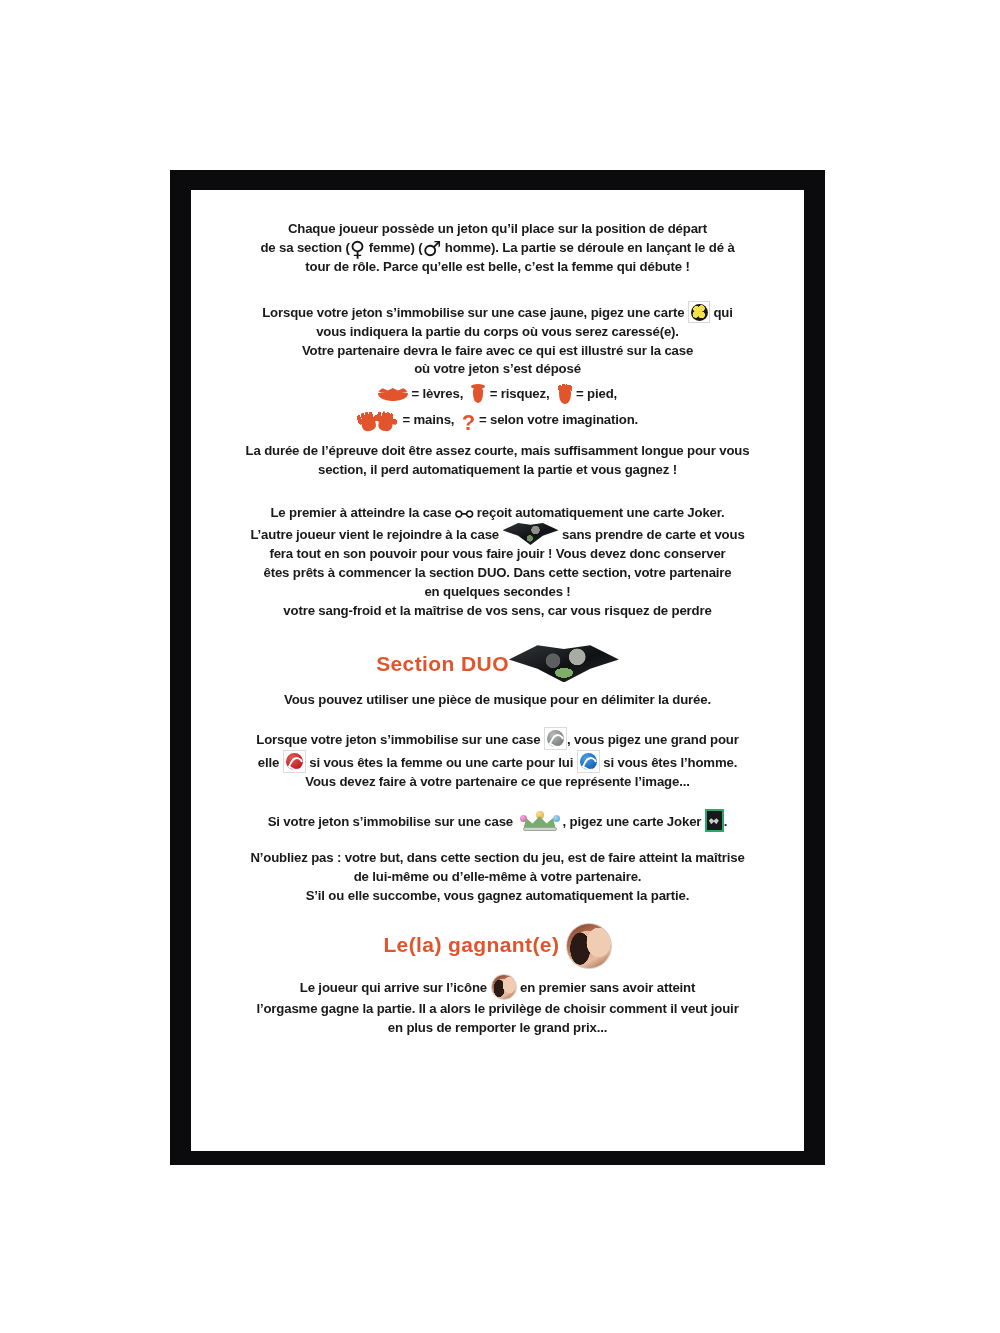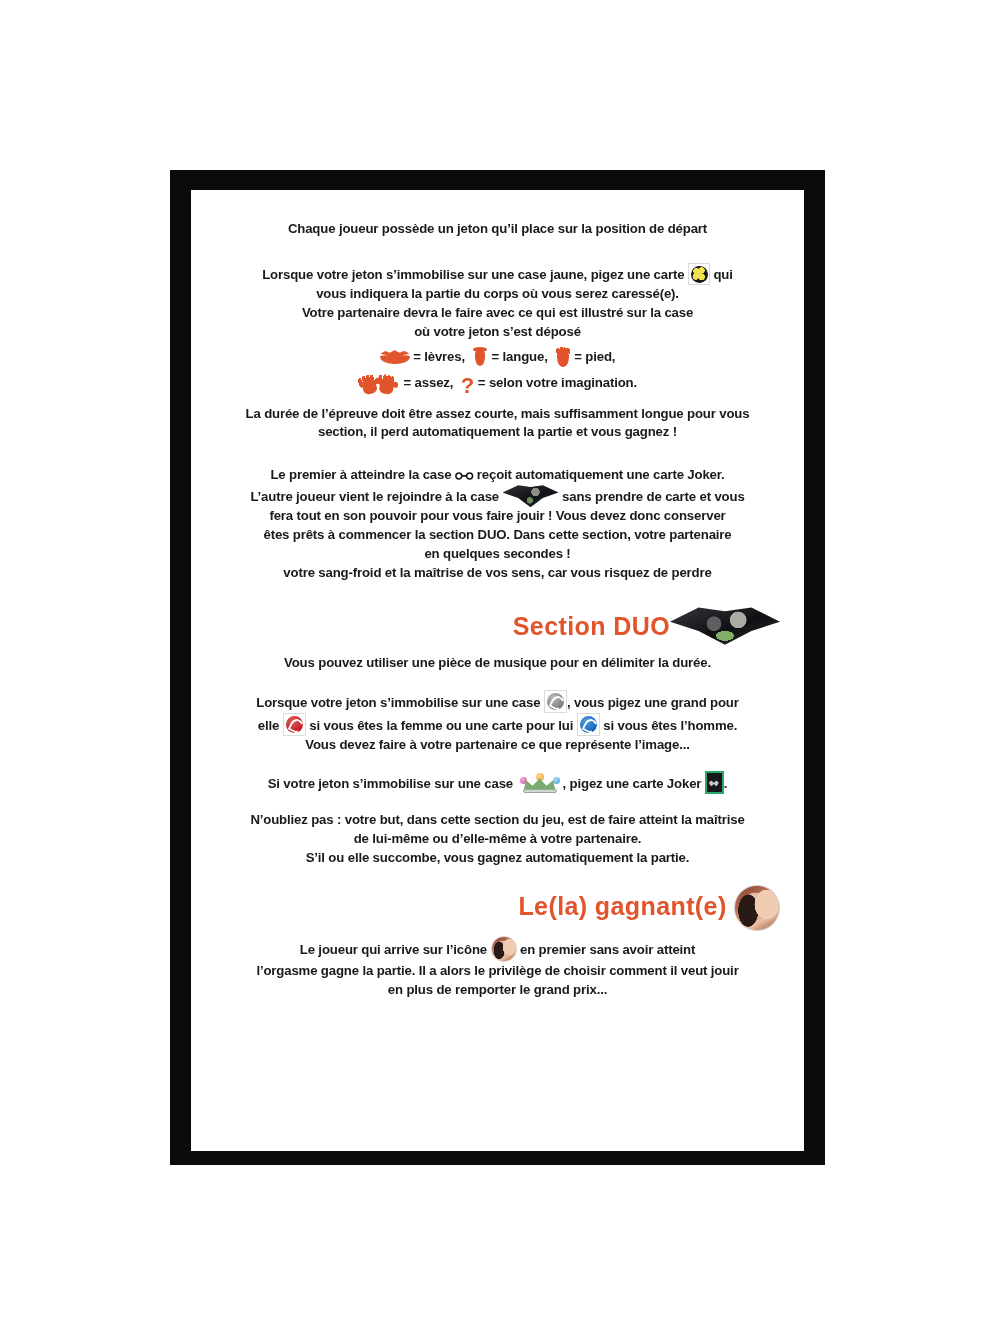--- a/index.html
+++ b/index.html
@@ -259,65 +259,67 @@
       radial-gradient(ellipse 36% 58% at 30% 56%, #2a1a16 0 62%, transparent 64%),
       radial-gradient(ellipse 40% 40% at 46% 40%, #e7bda0 0 60%, transparent 64%),
       linear-gradient(150deg, #7e3c2e 0%, #c07a59 40%, #e8bfa3 72%, #9a5438 100%);
     border: 1px solid #d9cdc6;
   }
   .photo-big { width: 46px; height: 46px; display: inline-block; vertical-align: -18px; }
   .photo-sm  { width: 26px; height: 26px; vertical-align: -8px; }
 
   
   .heading {
-    text-align: right;
+    text-align: center;
     color: #e2542b;
     font-weight: bold;
-    font-size: 25px;
+    font-size: 21px;
     letter-spacing: 0.4px;
     white-space: nowrap;
   }
   .heading .txt { vertical-align: middle; }
 </style>
 </head>
 <body>
 
 <div id="page">
   <div id="frame">
     <div id="sheet">
 
       <div class="para">
         <span class="line">Chaque joueur possède un jeton qu’il place sur la position de départ</span>
+        <span class="line"><span>de sa section (</span><span class="sym">♀</span><span> femme) (</span><span class="sym">♂</span><span> homme). La partie se déroule en lançant le dé à</span></span>
+        <span class="line">tour de rôle. Parce qu’elle est belle, c’est la femme qui débute !</span>
       </div>
 
       <div class="gap-lg"></div>
 
       <div class="para">
         <span class="line"><span>Lorsque votre jeton s’immobilise sur une case jaune, pigez une carte</span>&nbsp;<span class="ico ico-dice"><span class="ball"></span></span>&nbsp;<span>qui</span></span>
         <span class="line">vous indiquera la partie du corps où vous serez caressé(e).</span>
         <span class="line">Votre partenaire devra le faire avec ce qui est illustré sur la case</span>
         <span class="line">où votre jeton s’est déposé</span>
       </div>
 
       <div class="gap-xs"></div>
 
       <div class="para">
-        <span class="line"><span class="ico ico-lips"><span class="top"></span><span class="bot"></span></span>&nbsp;<span>= lèvres,</span>&nbsp;&nbsp;<span class="ico ico-tongue"><span class="lip"></span><span class="tg"></span></span>&nbsp;<span>= langue,</span>&nbsp;&nbsp;<span class="ico ico-foot"><span class="toes"></span><span class="sole"></span></span>&nbsp;<span>= pied,</span></span>
+        <span class="line"><span class="ico ico-lips"><span class="top"></span><span class="bot"></span></span>&nbsp;<span>= lèvres,</span>&nbsp;&nbsp;<span class="ico ico-tongue"><span class="lip"></span><span class="tg"></span></span>&nbsp;<span>= risquez,</span>&nbsp;&nbsp;<span class="ico ico-foot"><span class="toes"></span><span class="sole"></span></span>&nbsp;<span>= pied,</span></span>
       </div>
 
       <div class="gap-xs"></div>
 
       <div class="para">
         <span class="line"><span class="ico ico-hands"><span class="hand h1">
                 <span class="fing"></span>
                 <span class="palm"></span>
               </span><span class="hand h2">
                 <span class="fing"></span>
                 <span class="palm"></span>
-              </span></span>&nbsp;<span>= assez,</span>&nbsp;&nbsp;<span class="ico ico-quest">?</span>&nbsp;<span>= selon votre imagination.</span></span>
+              </span></span>&nbsp;<span>= mains,</span>&nbsp;&nbsp;<span class="ico ico-quest">?</span>&nbsp;<span>= selon votre imagination.</span></span>
       </div>
 
       <div class="gap-sm"></div>
 
       <div class="para">
         <span class="line">La durée de l’épreuve doit être assez courte, mais suffisamment longue pour vous</span>
         <span class="line">section, il perd automatiquement la partie et vous gagnez !</span>
       </div>
 
       <div class="gap-lg"></div>

